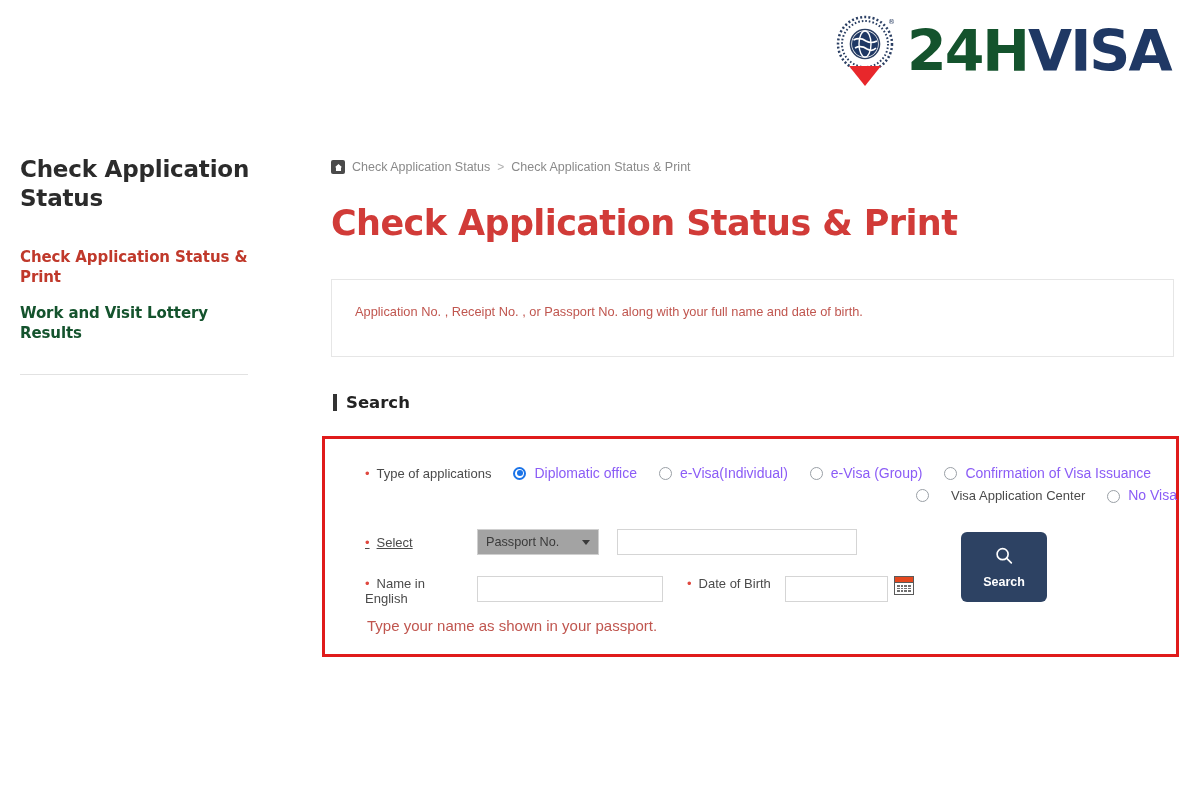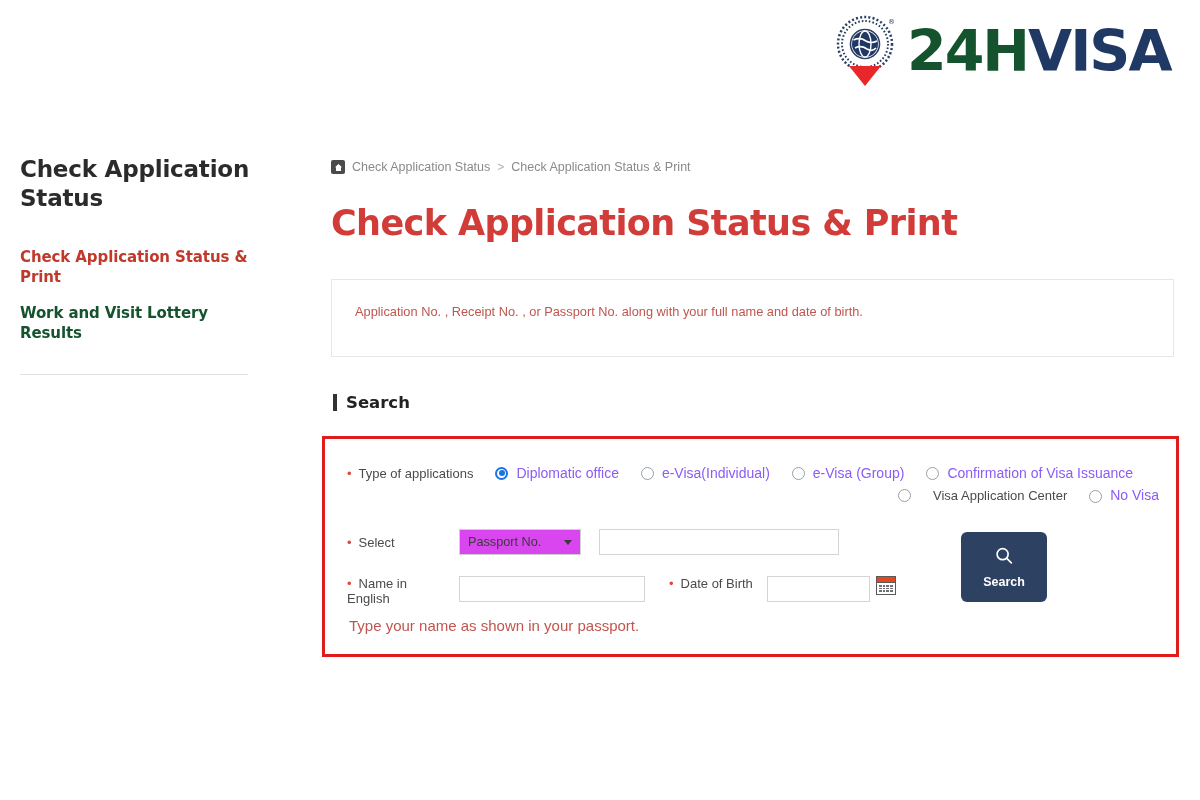--- a/index.html
+++ b/index.html
@@ -178,21 +178,21 @@
     position: absolute;
     left: 322px;
     top: 436px;
     width: 857px;
     height: 221px;
     border: 3px solid #e01b1b;
     background: #fff;
     box-sizing: border-box;
   }
   .panel-inner {
-    padding: 26px 14px 0 22px;
+    padding: 26px 14px 0 40px;
     position: relative;
     height: 100%;
     box-sizing: border-box;
   }
 
   .req-dot {
     color: #e0483f;
     font-size: 13px;
     margin-right: 7px;
     line-height: 1;
@@ -255,26 +255,26 @@
     color: #8b5cf6;
   }
   .radio-tail { margin-left: auto; margin-right: 14px; }
 
   
   .row-select {
     display: flex;
     align-items: center;
     margin-top: 26px;
   }
-  .row-select .field-label { width: 105px; display:inline-block; }
+  .row-select .field-label { width: 105px; display:inline-block;text-decoration:underline; }
   .select-box {
     width: 122px;
     height: 26px;
     border: 1px solid #cfcfcf;
-    background: #d946ef;
+    background: #a3a3a3;
     box-sizing: border-box;
     display: flex;
     align-items: center;
     justify-content: space-between;
     padding: 0 8px;
     cursor: pointer;
     margin-left: 7px;
   }
   .select-value { font-size: 12.7px; color: #3a3a3a; }
   .chev {

